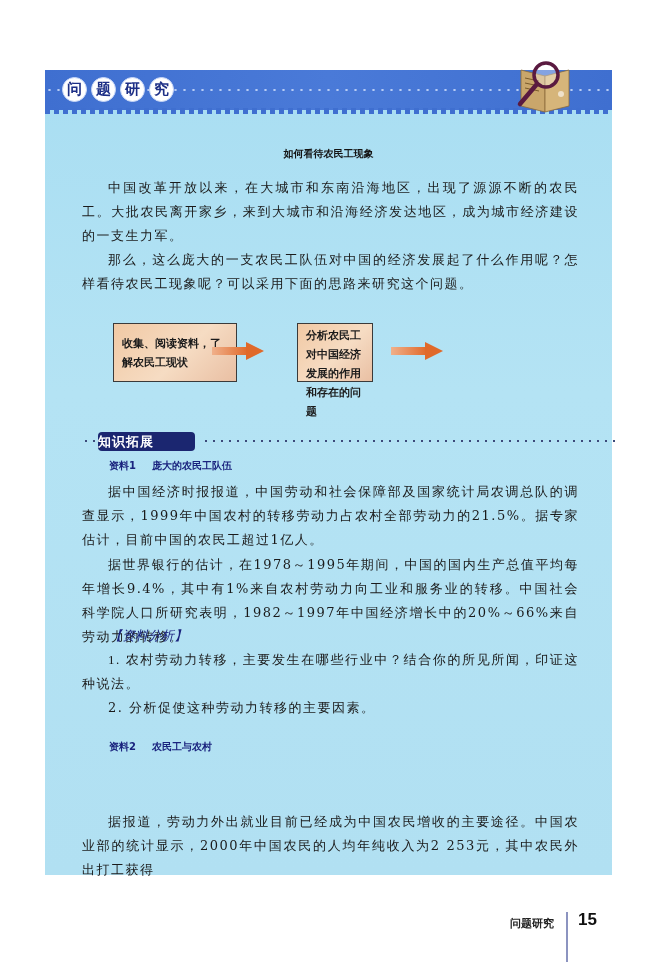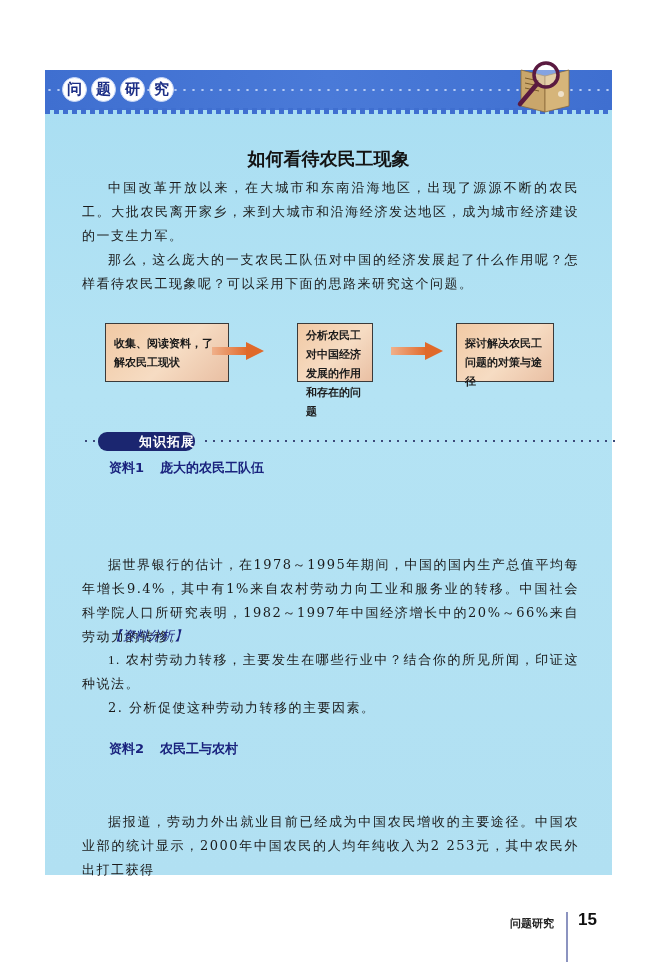--- a/index.html
+++ b/index.html
@@ -28,21 +28,21 @@
   .badges { position: absolute; left: 17px; top: 7px; display: flex; gap: 4px; }
   .badge {
     width: 23px; height: 23px; border-radius: 50%; background: #ffffff;
     color: #1d2f86; font-family: "DejaVu Sans", sans-serif; font-weight: bold;
     font-size: 15px; line-height: 23px; text-align: center; border: 1px solid #c7d6f7;
   }
   .book-icon { position: absolute; left: 470px; top: -14px; width: 60px; height: 60px; }
 
   .title {
     position: absolute; left: 0; width: 567px; top: 77px; text-align: center;
-    font-size: 18px; font-weight: bold; color: #141414;
+    font-size: 10px; font-weight: bold; color: #141414;
   }
   .para {
     position: absolute; left: 37px; width: 497px; font-size: 13px; line-height: 24px;
     text-indent: 26px; letter-spacing: 1.5px; text-align: justify;
   }
   .flow-box {
     position: absolute; top: 253px; height: 57px; border: 1px solid #3a3a3a;
     background: linear-gradient(135deg, #f1c9a4 0%, #f6dcc3 55%, #e9bfa3 100%);
     font-size: 11px; font-weight: bold; line-height: 19px; padding: 8px 8px; box-sizing: border-box;
     height: 59px;
@@ -50,27 +50,27 @@
   .arrow {
     position: absolute; top: 272px; width: 52px; height: 18px;
   }
   .kpill-row { position: absolute; left: 37px; top: 362px; width: 500px; height: 18px; }
   .kpill-row .dl {
     position: absolute; top: 8px; height: 2px;
     background-image: radial-gradient(circle, #3c4a7a 1px, transparent 1.3px);
     background-size: 8px 2px;
   }
   .kpill {
-    position: absolute; left: 16px; top: 0; width: 97px; height: 19px; border-radius: 9px;
+    position: absolute; left: 16px; top: 0; width: 97px; height: 19px; border-radius: 4px;
     background: #1b2670; color: #ffffff; font-family: "DejaVu Sans", sans-serif;
-    font-size: 13px; font-weight: bold; line-height: 19px; text-align: right; letter-spacing: 1px;
+    font-size: 13px; font-weight: bold; line-height: 19px; text-align: left; letter-spacing: 1px;
   }
   .sec-head {
     position: absolute; left: 64px; font-family: "DejaVu Sans", sans-serif;
-    font-size: 13px; font-weight: bold; color: #1a237e;
+    font-size: 10px; font-weight: bold; color: #1a237e;
   }
   .sec-head .num { margin-right: 16px; }
   .sub-head { position: absolute; left: 64px; font-size: 13px; color: #1a237e; }
   .footer-label {
     position: absolute; left: 510px; top: 916px; font-family: "DejaVu Sans", sans-serif;
     font-size: 11px; font-weight: bold; color: #222;
   }
   .footer-rule { position: absolute; left: 566px; top: 912px; width: 2px; height: 50px; background: #8c94c0; }
   .page-num {
     position: absolute; left: 578px; top: 910px; font-family: "Liberation Sans", sans-serif;
@@ -100,21 +100,21 @@
       <circle cx="31" cy="19" r="12" fill="rgba(255,255,255,0.35)" stroke="#5a1a40" stroke-width="3.5"></circle>
       <line x1="22" y1="28" x2="5" y2="48" stroke="#5a1a40" stroke-width="4.5" stroke-linecap="round"></line>
     </svg>
   </div>
 
   <div class="title">如何看待农民工现象</div>
 
   <div class="para" style="top:178px;">那么，这么庞大的一支农民工队伍对中国的经济发展起了什么作用呢？怎样看待农民工现象呢？可以采用下面的思路来研究这个问题。</div>
   <div class="para" style="top:106px;">中国改革开放以来，在大城市和东南沿海地区，出现了源源不断的农民工。大批农民离开家乡，来到大城市和沿海经济发达地区，成为城市经济建设的一支生力军。</div>
 
-  <div class="flow-box" style="left:60px; width:124px; padding-top:10px;">收集、阅读资料，了解农民工现状</div>
+  <div class="flow-box" style="left:68px; width:124px; padding-top:10px;">收集、阅读资料，了解农民工现状</div>
   <svg class="arrow" style="left:167px;" viewBox="0 0 52 18">
     <defs>
         <linearGradient id="ag1" x1="0" x2="1">
           <stop offset="0" stop-color="#f0b08a"></stop>
           <stop offset="1" stop-color="#e0692a"></stop>
         </linearGradient>
       </defs>
     <rect x="0" y="5" width="36" height="8" fill="url(#ag1)"></rect>
     <polygon points="34,0 52,9 34,18" fill="#e0692a"></polygon>
   </svg>
@@ -122,31 +122,31 @@
   <svg class="arrow" style="left:346px;" viewBox="0 0 52 18">
     <defs>
         <linearGradient id="ag2" x1="0" x2="1">
           <stop offset="0" stop-color="#f0b08a"></stop>
           <stop offset="1" stop-color="#e0692a"></stop>
         </linearGradient>
       </defs>
     <rect x="0" y="5" width="36" height="8" fill="url(#ag2)"></rect>
     <polygon points="34,0 52,9 34,18" fill="#e0692a"></polygon>
   </svg>
-  <div class="flow-box" style="left:411px; width:98px; padding-top:10px;">探讨解决农民工问题的对策与途径</div>
 
   <div class="kpill-row">
     <div class="dl" style="left:0; width:14px;"></div>
     <div class="kpill">知识拓展</div>
     <div class="dl" style="left:120px; width:415px;"></div>
   </div>
 
   <div class="sec-head" style="top:389px;">
     <span class="num">资料1</span><span>庞大的农民工队伍</span>
   </div>
+  <div class="para" style="top:410px;">据中国经济时报报道，中国劳动和社会保障部及国家统计局农调总队的调查显示，1999年中国农村的转移劳动力占农村全部劳动力的21.5%。据专家估计，目前中国的农民工超过1亿人。</div>
   <div class="para" style="top:483px;">据世界银行的估计，在1978～1995年期间，中国的国内生产总值平均每年增长9.4%，其中有1%来自农村劳动力向工业和服务业的转移。中国社会科学院人口所研究表明，1982～1997年中国经济增长中的20%～66%来自劳动力的转移。</div>
 
   <div class="sub-head" style="top:557px;font-style:italic;">【资料分析】</div>
   <div class="para" style="top:578px;font-family:Liberation Serif, serif;">1. 农村劳动力转移，主要发生在哪些行业中？结合你的所见所闻，印证这种说法。</div>
   <div class="para" style="top:626px;">2. 分析促使这种劳动力转移的主要因素。</div>
 
   <div class="sec-head" style="top:670px;">
     <span class="num">资料2</span><span>农民工与农村</span>
   </div>
   <div class="para" style="top:740px;">据报道，劳动力外出就业目前已经成为中国农民增收的主要途径。中国农业部的统计显示，2000年中国农民的人均年纯收入为2 253元，其中农民外出打工获得</div>

